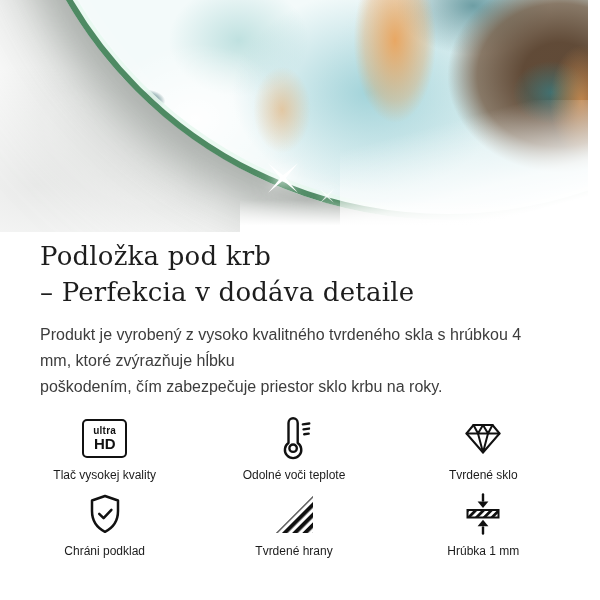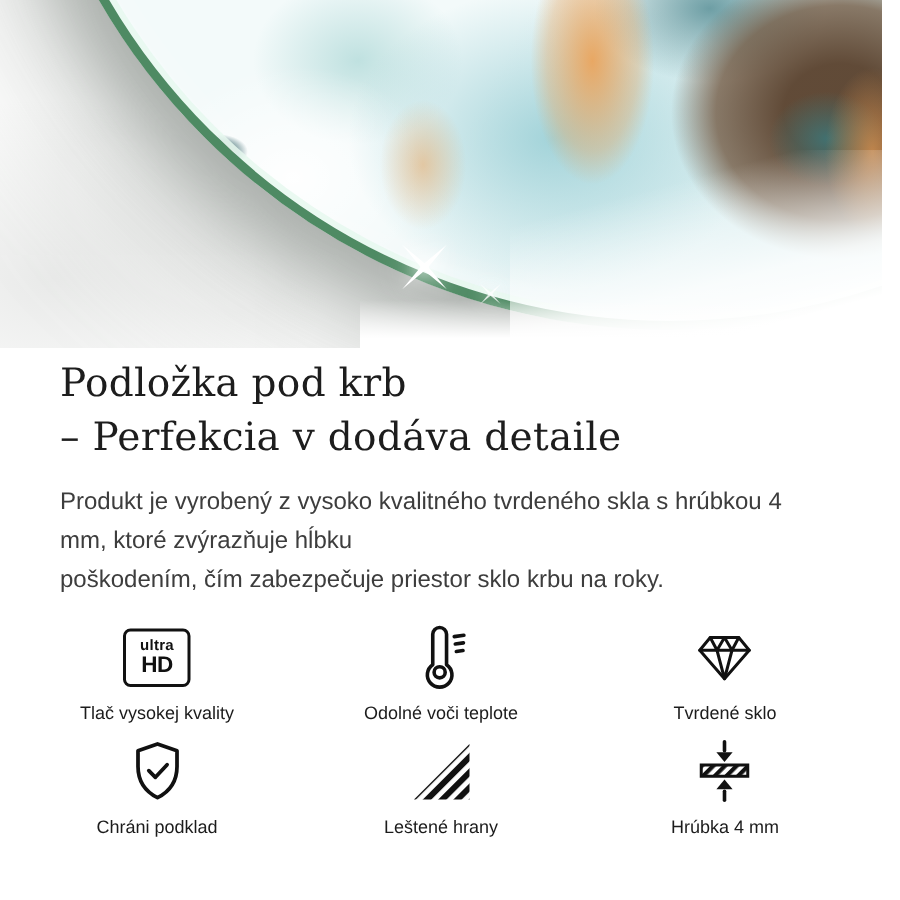--- a/index.html
+++ b/index.html
@@ -145,35 +145,35 @@
       <div class="icon-box">
         <svg width="44" height="44" viewBox="0 0 44 44">
           <defs>
             <pattern id="stripePat" width="7.2" height="7.2" patternUnits="userSpaceOnUse" patternTransform="rotate(45)">
               <rect width="4" height="7.2" fill="#111"></rect>
             </pattern>
           </defs>
           <path d="M4 41 L41 41 L41 4 Z" fill="url(#stripePat)"></path>
         </svg>
       </div>
-      <div class="feature-label">Leštené hrany</div>
+      <div class="feature-label">Tvrdené hrany</div>
     </div>
 
     <div class="feature">
       <div class="icon-box">
         <svg width="44" height="44" viewBox="0 0 44 44">
           <defs>
             <pattern id="barPat" width="5.5" height="5.5" patternUnits="userSpaceOnUse" patternTransform="rotate(45)">
               <rect width="2.8" height="5.5" fill="#111"></rect>
             </pattern>
           </defs>
           <path d="M22 2.5 L22 8.5" stroke="#111" stroke-width="2.4" stroke-linecap="round"></path>
           <path d="M16.6 9.5 H27.4 L22 16 Z" fill="#111"></path>
           <rect x="6.5" y="18" width="31" height="7.5" fill="url(#barPat)" stroke="#111" stroke-width="2"></rect>
           <path d="M16.6 34.2 H27.4 L22 27.7 Z" fill="#111"></path>
           <path d="M22 41.5 L22 35.5" stroke="#111" stroke-width="2.4" stroke-linecap="round"></path>
         </svg>
       </div>
-      <div class="feature-label">Hrúbka 4 mm</div>
+      <div class="feature-label">Hrúbka 1 mm</div>
     </div>
 
   </div>
 </div>
 
 </body></html>

